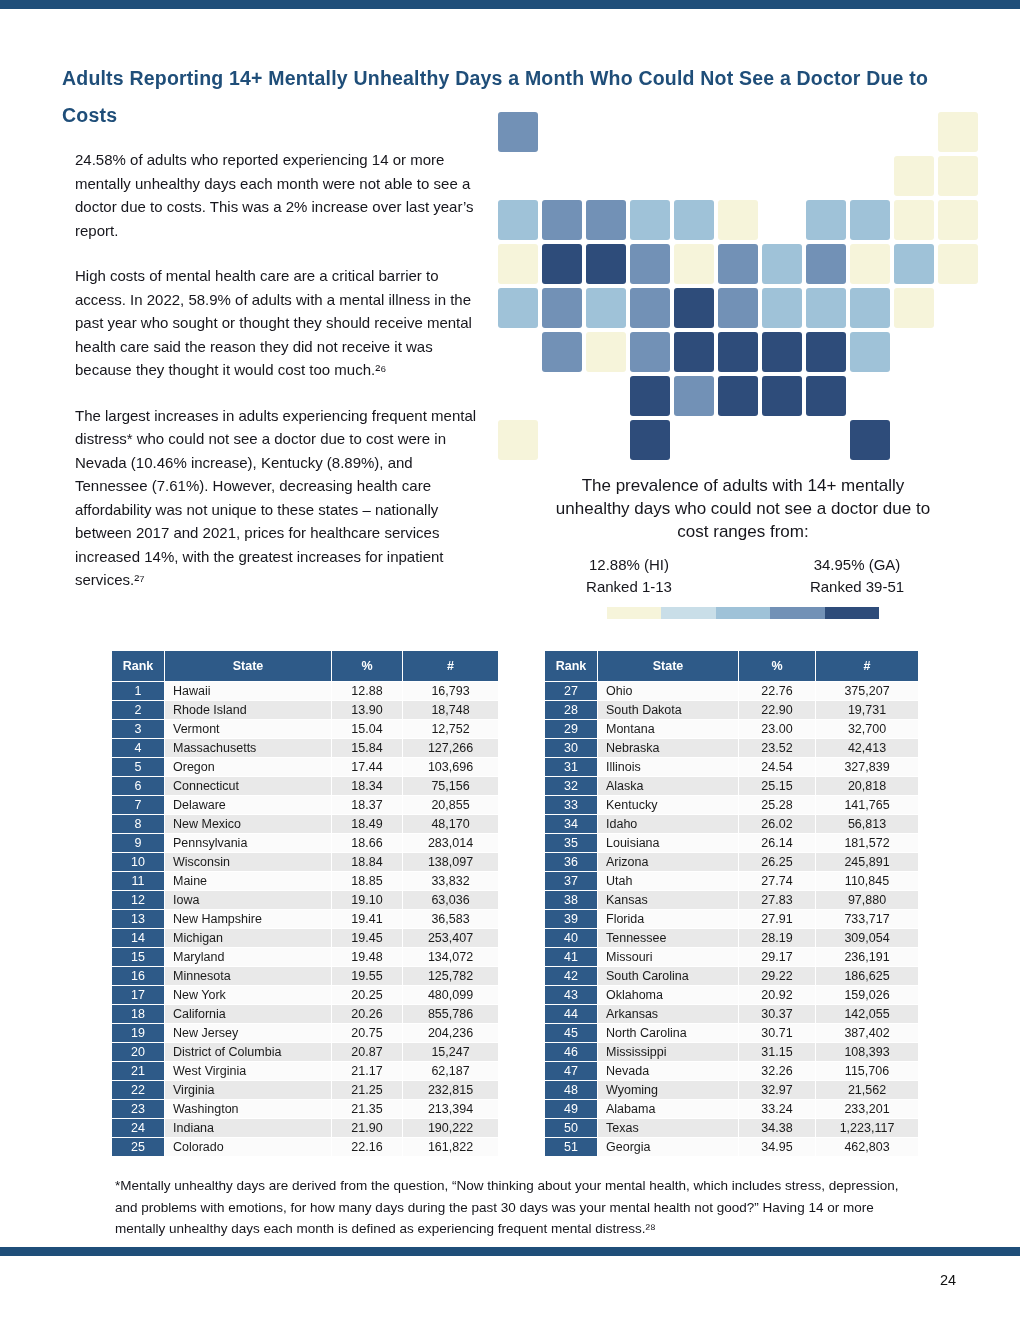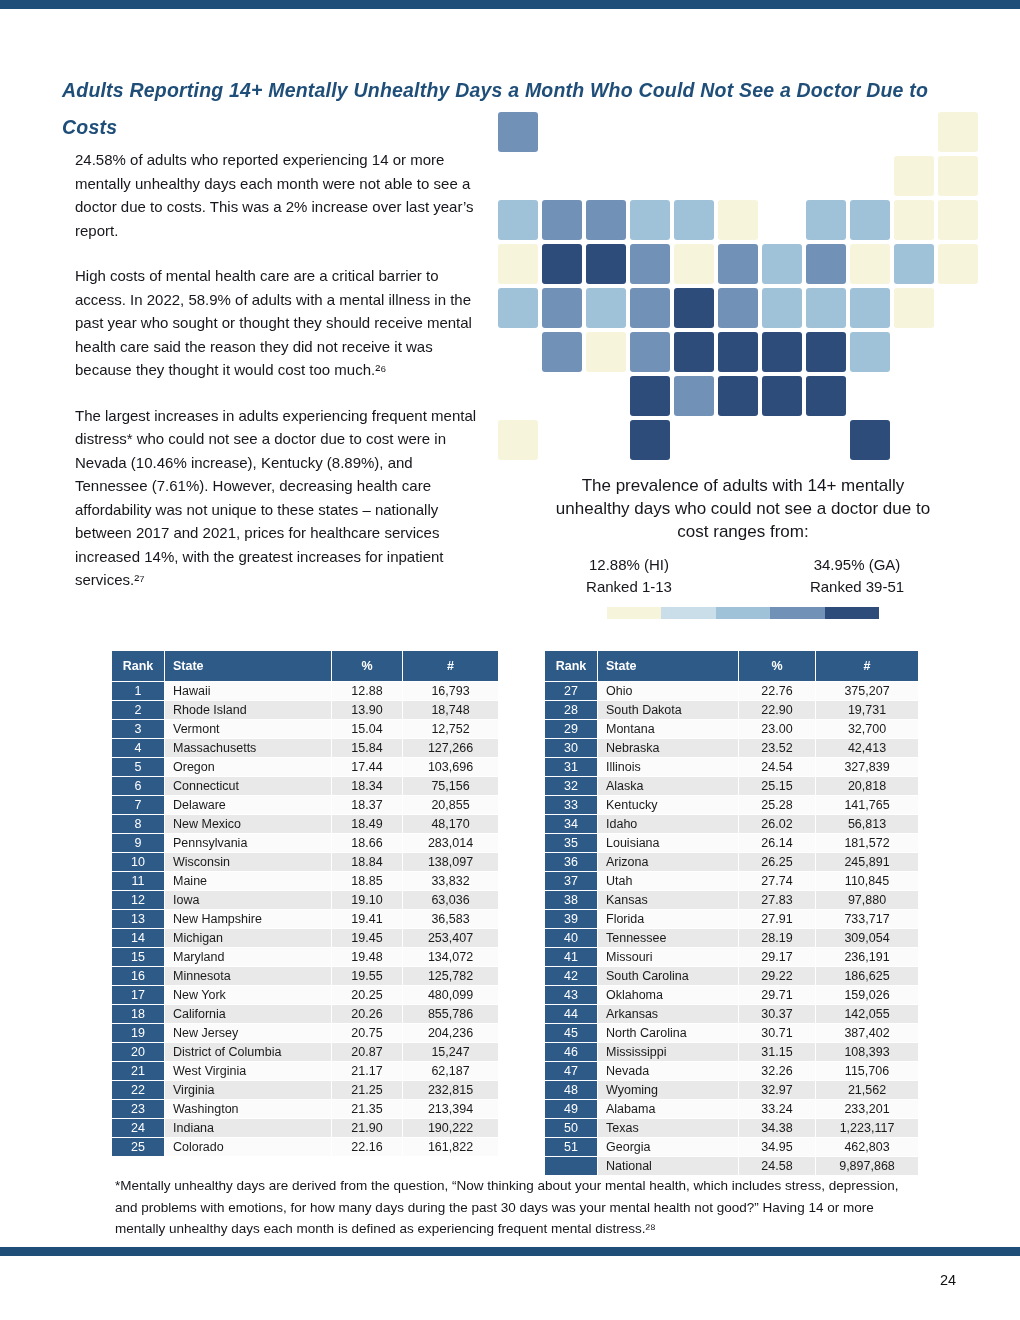--- a/index.html
+++ b/index.html
@@ -12,22 +12,22 @@
   body{margin:0;background:#ffffff;}
   .page{
     position:relative;width:1020px;height:1320px;background:#fff;
     font-family:"Liberation Sans","DejaVu Sans",sans-serif;color:var(--ink);overflow:hidden;
   }
   .bar{position:absolute;left:0;width:100%;height:9px;background:var(--navy);}
   .bar.top{top:0;}
   .bar.bottom{top:1247px;}
 
   .title{
-    position:absolute;left:62px;top:72px;width:905px;margin:0;
-    font-size:19.5px;font-weight:bold;color:var(--navy);line-height:37px;letter-spacing:.2px;font-style:italic;
+    position:absolute;left:62px;top:60px;width:905px;margin:0;
+    font-size:19.5px;font-weight:bold;color:var(--navy);line-height:37px;letter-spacing:.2px;
   }
 
   .text-col{position:absolute;left:75px;top:148px;width:412px;font-size:15px;line-height:23.5px;}
   .text-col p{margin:0 0 22px 0;}
   .text-col p.lead{font-weight:normal;}
 
   .map-area{position:absolute;left:498px;top:112px;width:480px;height:348px;}
   .tile{position:absolute;width:40px;height:40px;border-radius:3px;}
 
   .caption-block{position:absolute;left:553px;top:474px;width:380px;text-align:center;}
@@ -40,21 +40,21 @@
   table.data-table{
     position:absolute;border-collapse:separate;border-spacing:1px;table-layout:fixed;
     font-size:12.5px;color:#1a1a1a;background:#fff;
   }
   table.data-table.left{left:111px;top:650px;}
   table.data-table.right{left:544px;top:650px;}
   .data-table th{
     background:var(--thead);color:#fff;font-weight:bold;height:19px;
     font-size:12.5px;padding:8px;text-align:center;
   }
-  .data-table th.state{text-align:left;padding-left:8px;margin-top:6px;}
+  .data-table th.state{text-align:center;padding-left:8px;margin-top:6px;}
   .data-table td{height:18px;padding:0;}
   .data-table td.rank{background:var(--thead);color:#fff;text-align:center;}
   .data-table tr.odd td.cell{background:var(--rowalt);}
   .data-table tr.even td.cell{background:#FBFBFB;}
   .data-table td.state{text-align:left;padding-left:8px;overflow:hidden;white-space:nowrap;}
   .data-table td.pct,.data-table td.num{text-align:center;}
 
   .footnote{position:absolute;left:115px;top:1175px;width:800px;margin:0;font-size:13.5px;line-height:21.5px;}
   .page-number{position:absolute;left:940px;top:1272px;font-size:14.5px;color:#111;}
 </style>
@@ -423,21 +423,21 @@
         </tr>
         <tr class="odd">
           <td class="rank">42</td>
           <td class="cell state">South Carolina</td>
           <td class="cell pct">29.22</td>
           <td class="cell num">186,625</td>
         </tr>
         <tr class="even">
           <td class="rank">43</td>
           <td class="cell state">Oklahoma</td>
-          <td class="cell pct">29.71</td>
+          <td class="cell pct">20.92</td>
           <td class="cell num">159,026</td>
         </tr>
         <tr class="odd">
           <td class="rank">44</td>
           <td class="cell state">Arkansas</td>
           <td class="cell pct">30.37</td>
           <td class="cell num">142,055</td>
         </tr>
         <tr class="even">
           <td class="rank">45</td>
@@ -474,26 +474,20 @@
           <td class="cell state">Texas</td>
           <td class="cell pct">34.38</td>
           <td class="cell num">1,223,117</td>
         </tr>
         <tr class="even">
           <td class="rank">51</td>
           <td class="cell state">Georgia</td>
           <td class="cell pct">34.95</td>
           <td class="cell num">462,803</td>
         </tr>
-        <tr class="odd">
-          <td class="rank"></td>
-          <td class="cell state">National</td>
-          <td class="cell pct">24.58</td>
-          <td class="cell num">9,897,868</td>
-        </tr>
       </tbody>
     </table>
 
   <p class="footnote">*Mentally unhealthy days are derived from the question, “Now thinking about your mental health, which includes stress, depression, and problems with emotions, for how many days during the past 30 days was your mental health not good?” Having 14 or more mentally unhealthy days each month is defined as experiencing frequent mental distress.²⁸</p>
 
   <div class="bar bottom"></div>
   <div class="page-number">24</div>
 </div>
 
 </body></html>

